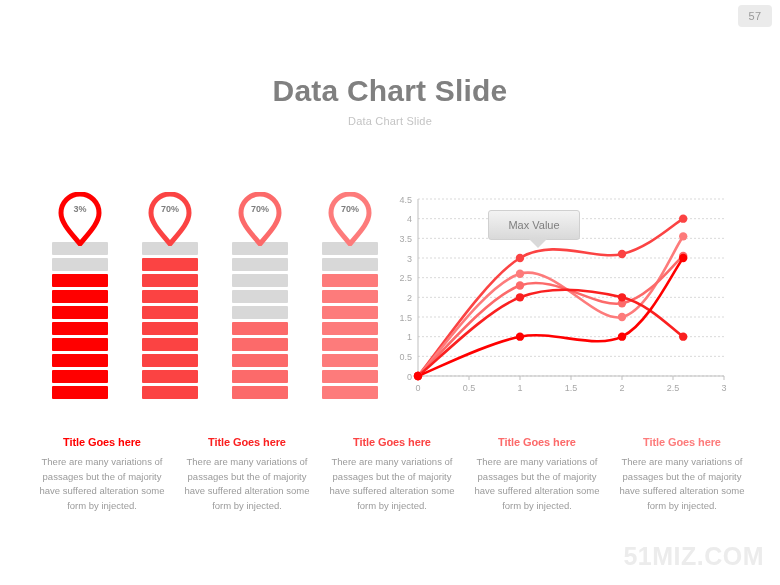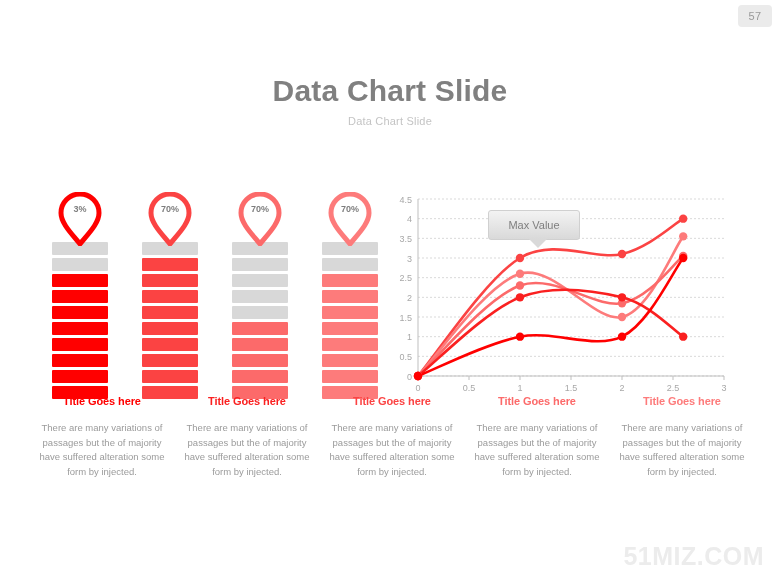--- a/index.html
+++ b/index.html
@@ -81,31 +81,31 @@
   #tooltip .tip-arrow {
     position: absolute; bottom: -9px; left: 40px;
     width: 0; height: 0;
     border-left: 9px solid transparent;
     border-right: 9px solid transparent;
     border-top: 9px solid #d9d9d9;
   }
 
   
   #captions {
-    position: absolute; left: 34px; top: 395px;
+    position: absolute; left: 34px; top: 436px;
     width: 716px;
     display: flex; justify-content: space-between;
   }
   .cap { width: 136px; text-align: center; }
   .cap-title {
     font-size: 11px; font-weight: bold;
     letter-spacing: -.1px;
   }
   .cap-body {
-    margin-top: 14px;
+    margin-top: 7px;
     font-size: 9.5px; color: #9b9b9b; line-height: 1.55;
   }
 
   
   #watermark {
     position: absolute; right: 16px; bottom: 14px;
     font-size: 25px; font-weight: bold;
     color: #ececec; letter-spacing: .5px;
   }
 </style>

